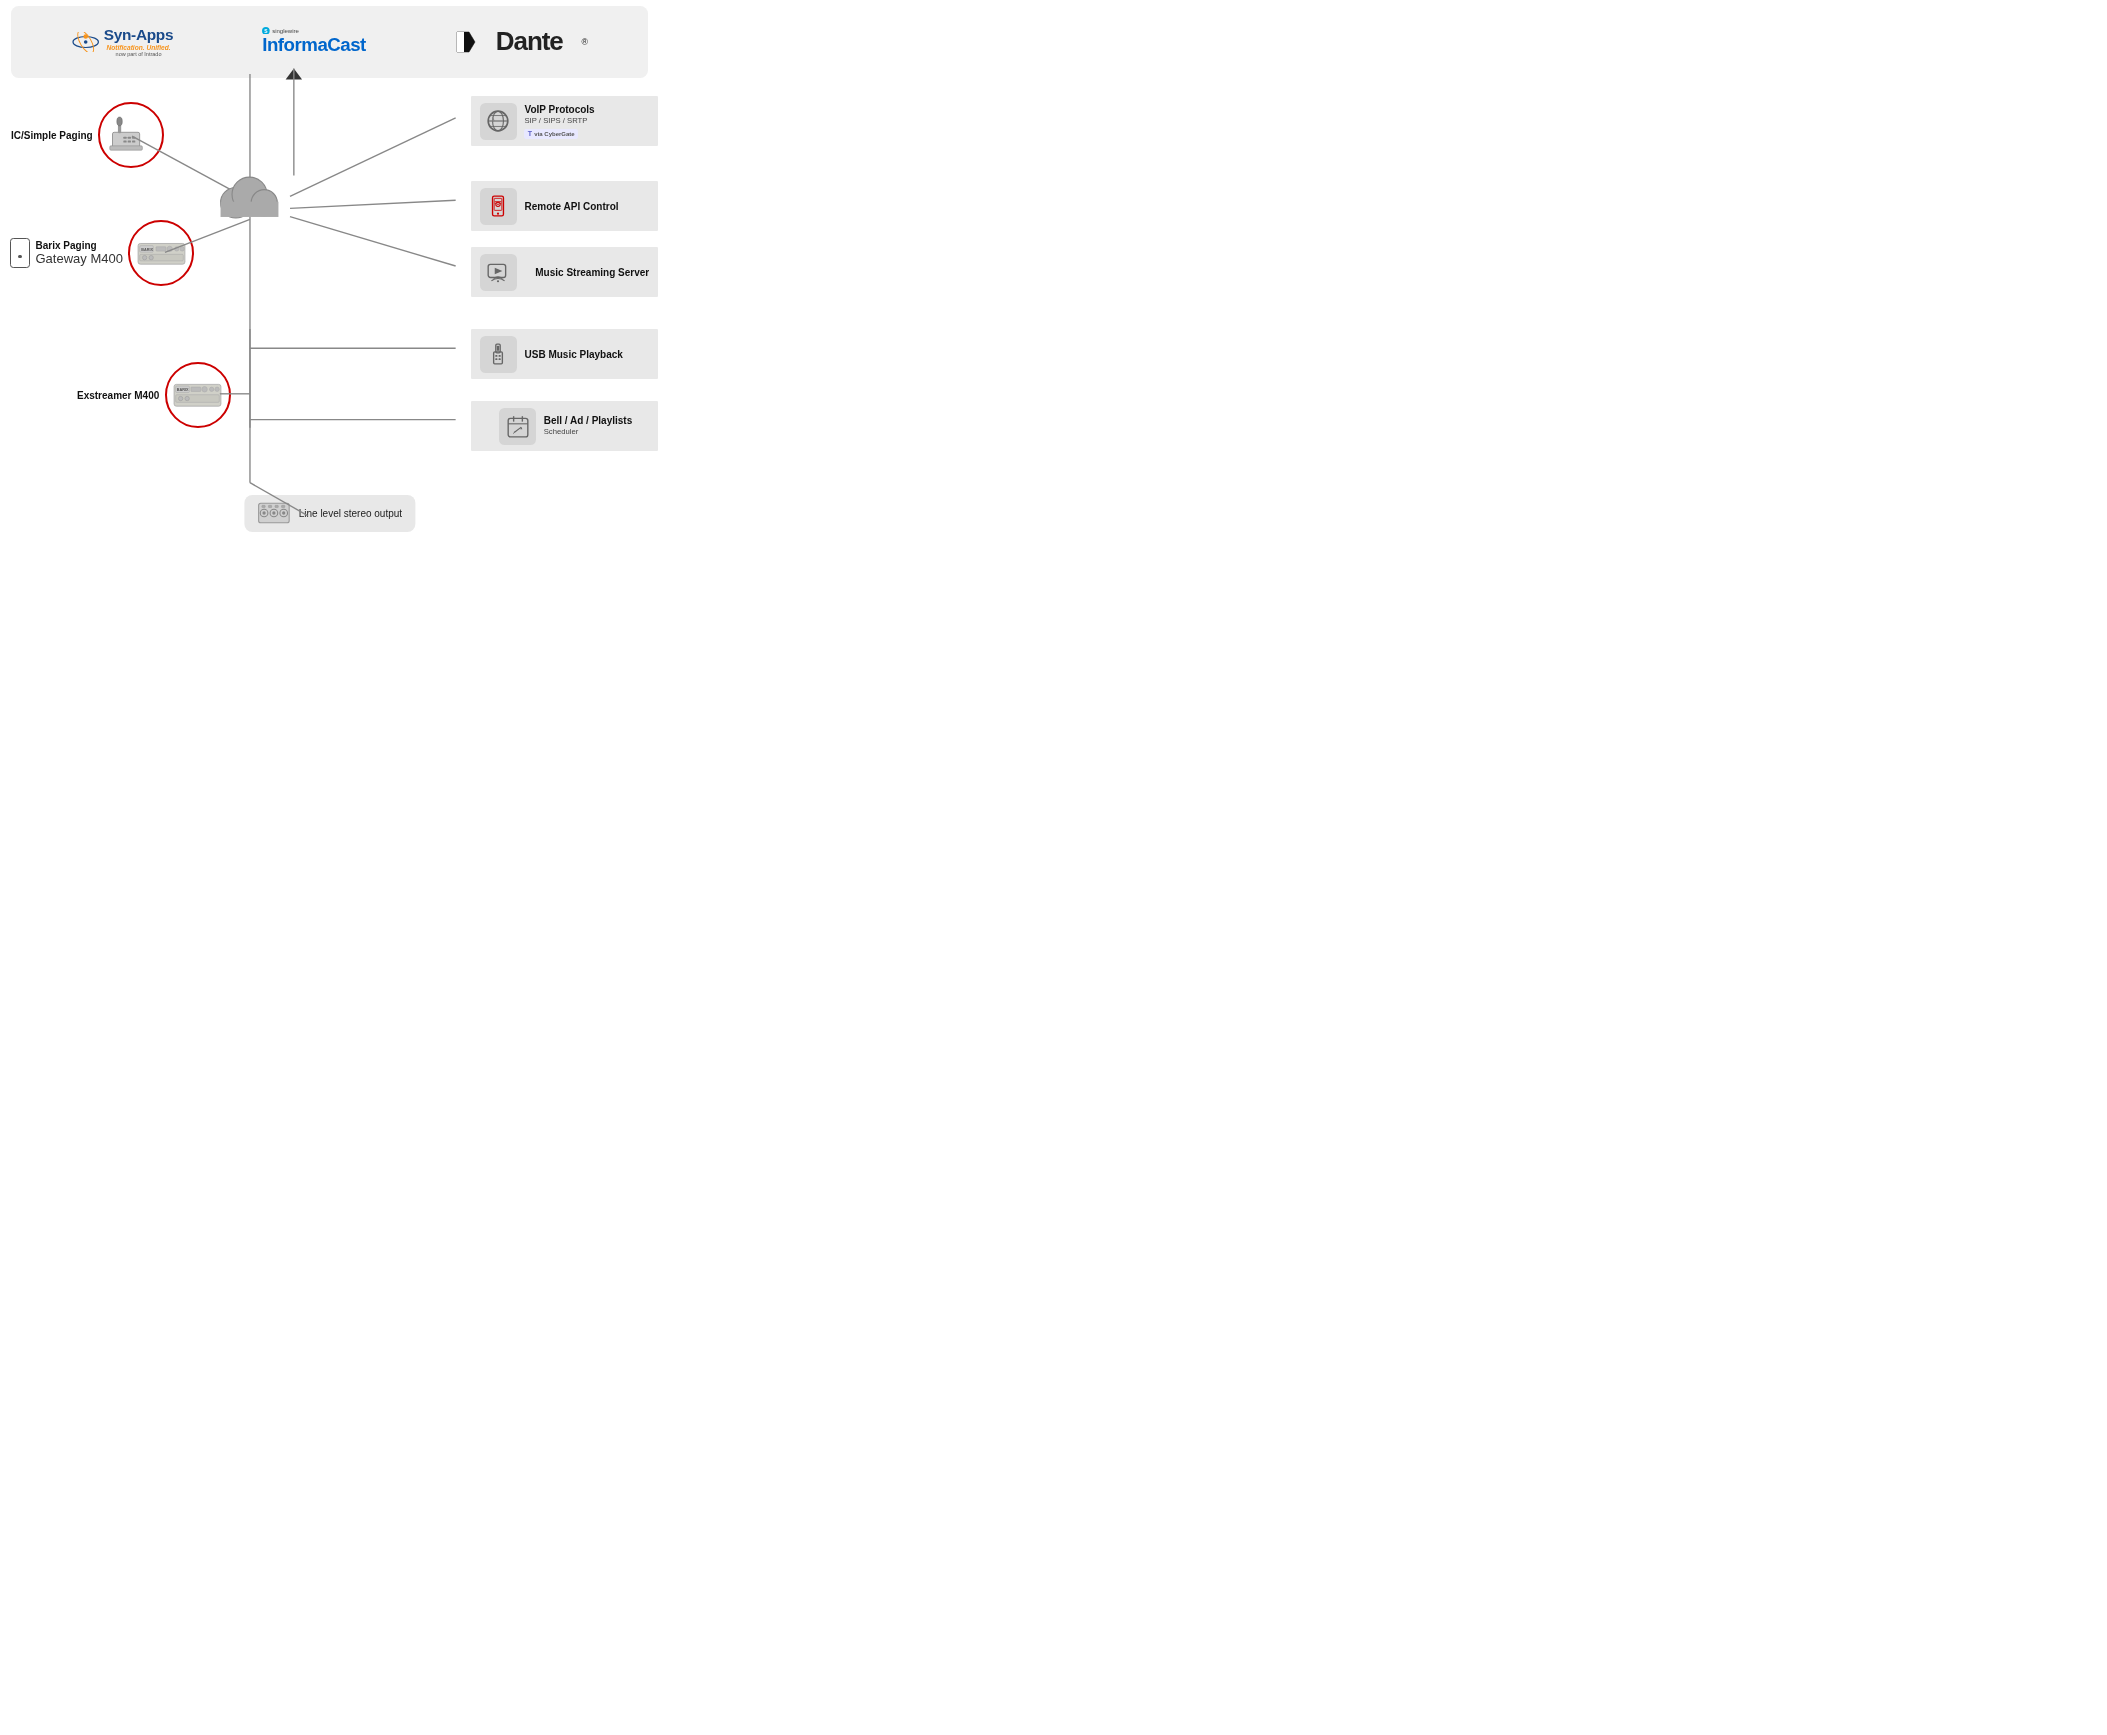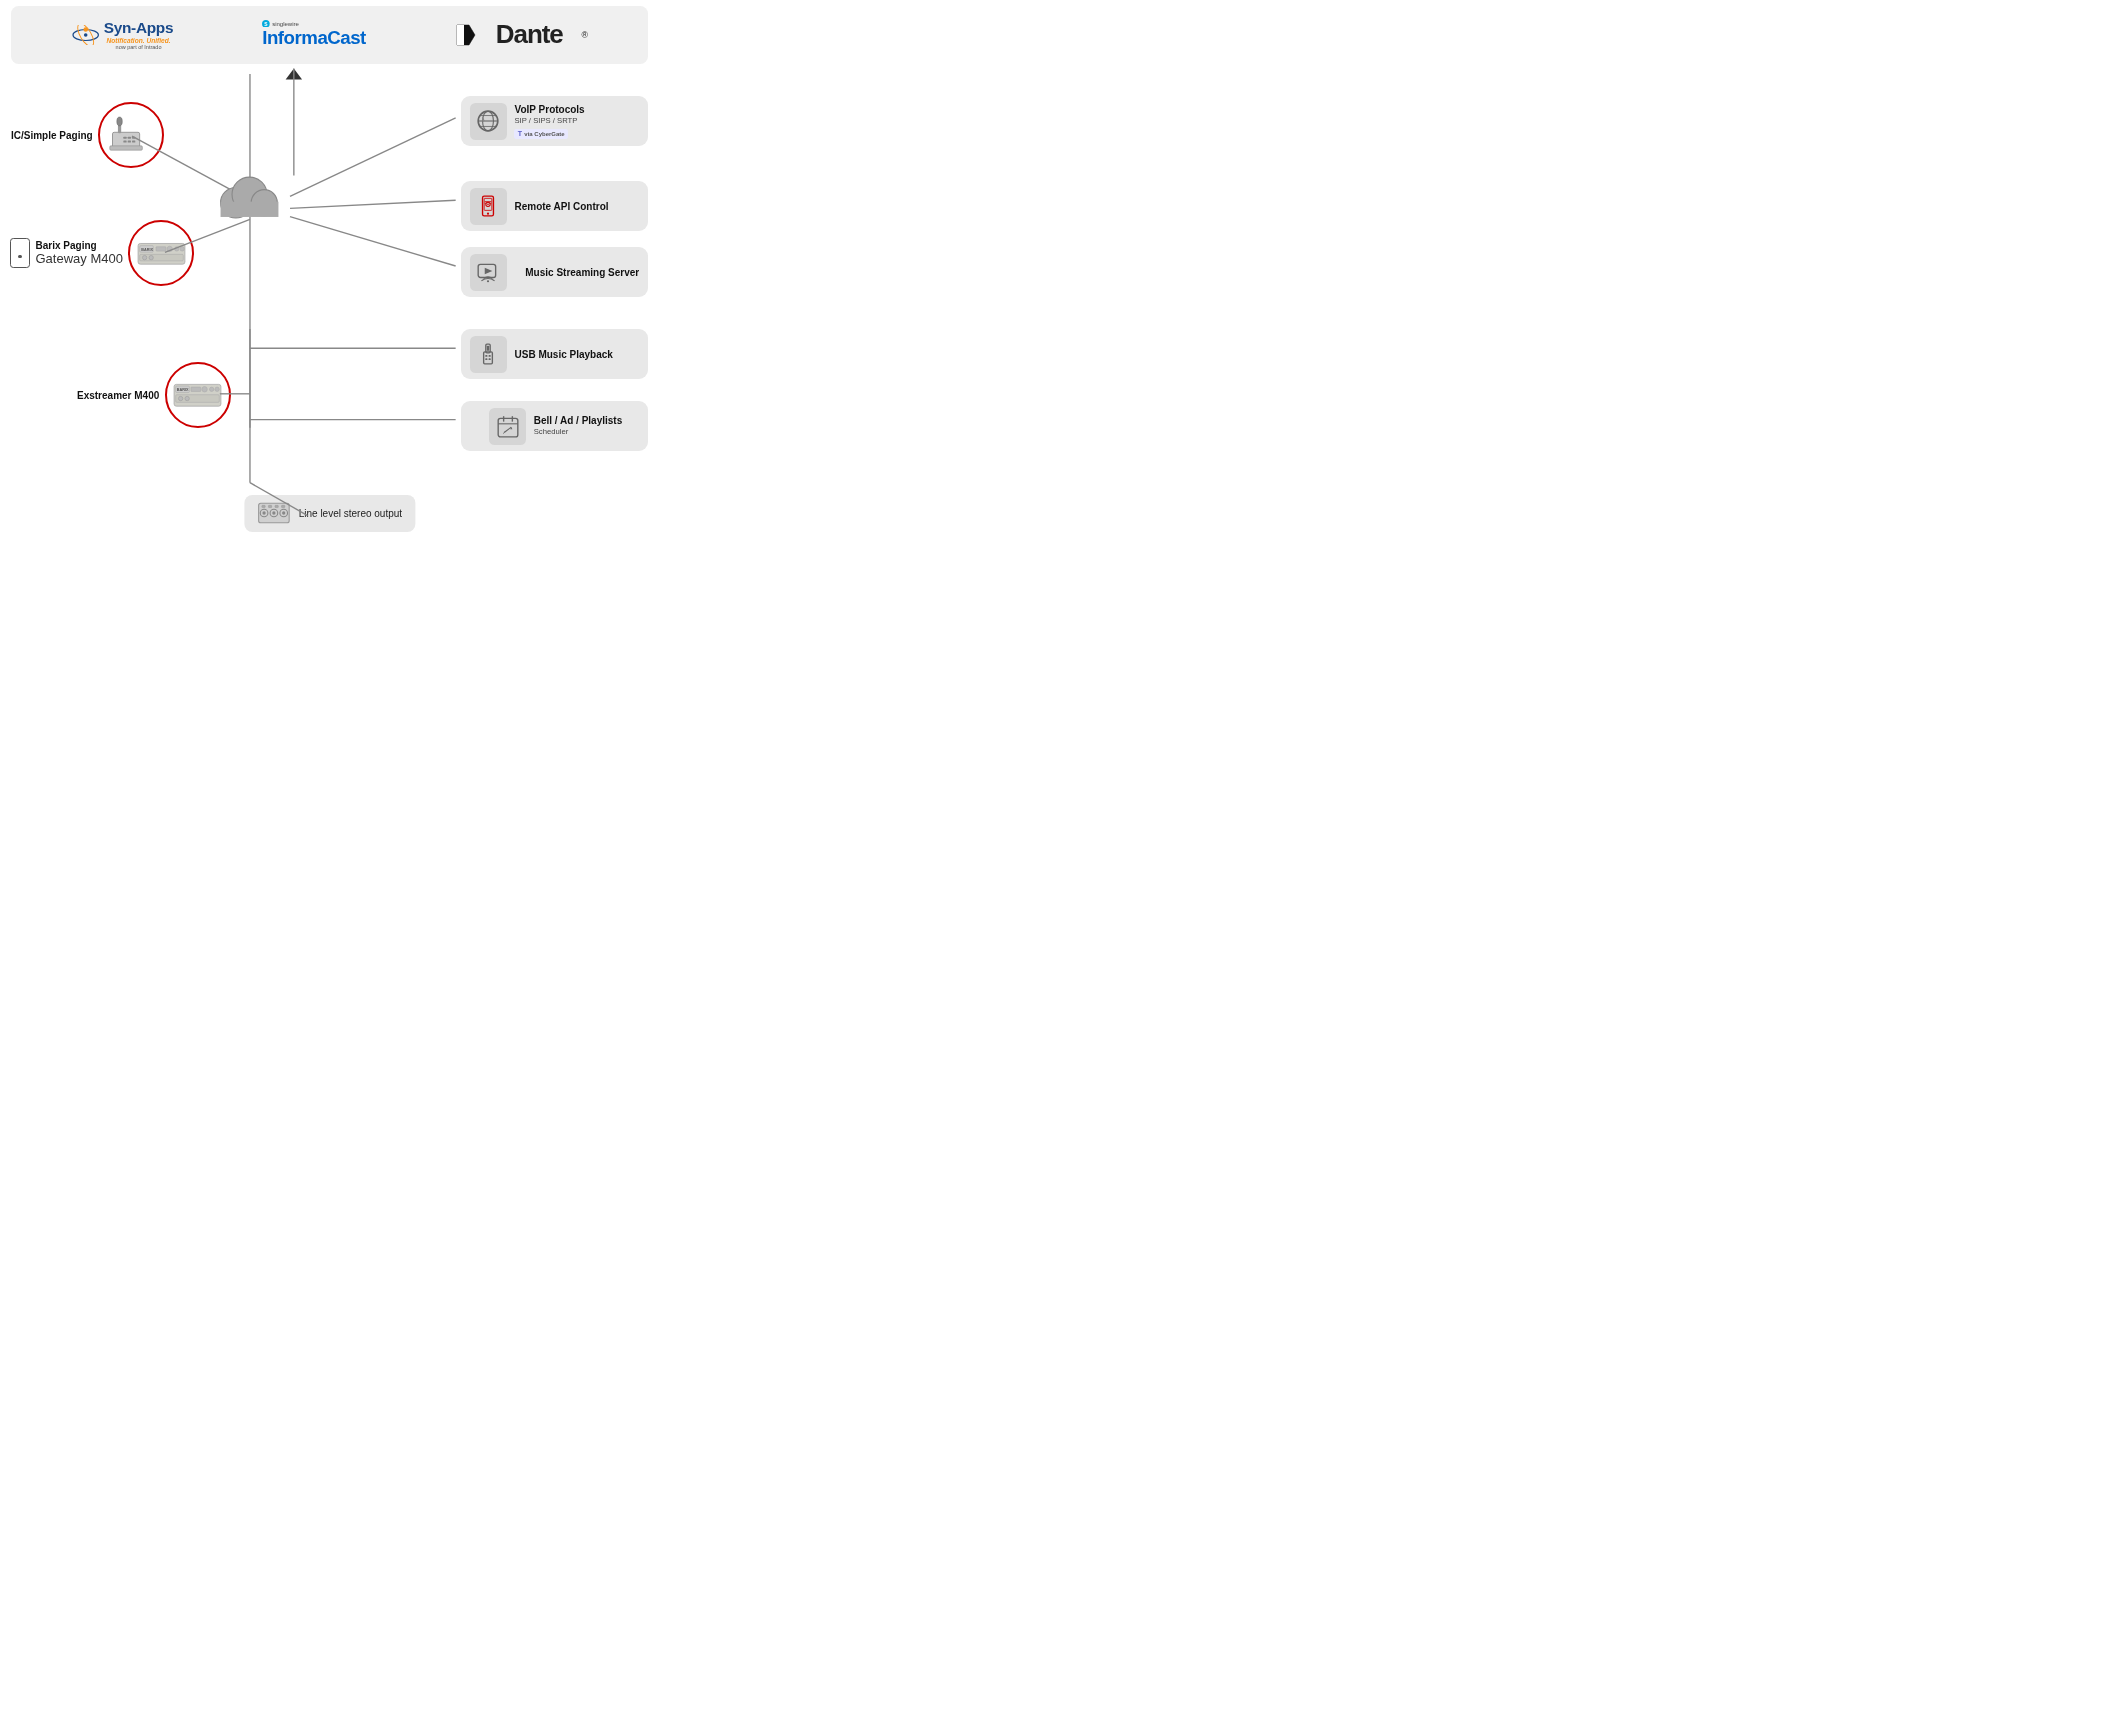--- a/index.html
+++ b/index.html
@@ -11,21 +11,21 @@
       position: relative;
       overflow: hidden;
     }
 
     
     .logos-bar {
       position: absolute;
       top: 5.5px;
       left: 11px;
       right: 11px;
-      height: 58px;
+      height: 72px;
       background: #f0f0f0;
       border-radius: 7.7px;
       display: flex;
       align-items: center;
       justify-content: space-around;
       padding: 0 16.5px;
     }
     .logo-synApps {
       display: flex;
       flex-direction: column;
@@ -173,25 +173,25 @@
       top: 170px;
       left: 214px;
       width: 71px;
       height: 55px;
       z-index: 2;
     }
 
     
     .right-item {
       position: absolute;
-      right: 11px;
+      right: 1px;
       display: flex;
       align-items: center;
       background: #e8e8e8;
-      border-radius: 9px;
+      border-radius: 1px;
       padding: 6.6px 8.8px;
       gap: 7.7px;
       min-width: 187px;
     }
     .right-icon-box {
       width: 37px;
       height: 37px;
       background: #d5d5d5;
       border-radius: 5.5px;
       display: flex;

